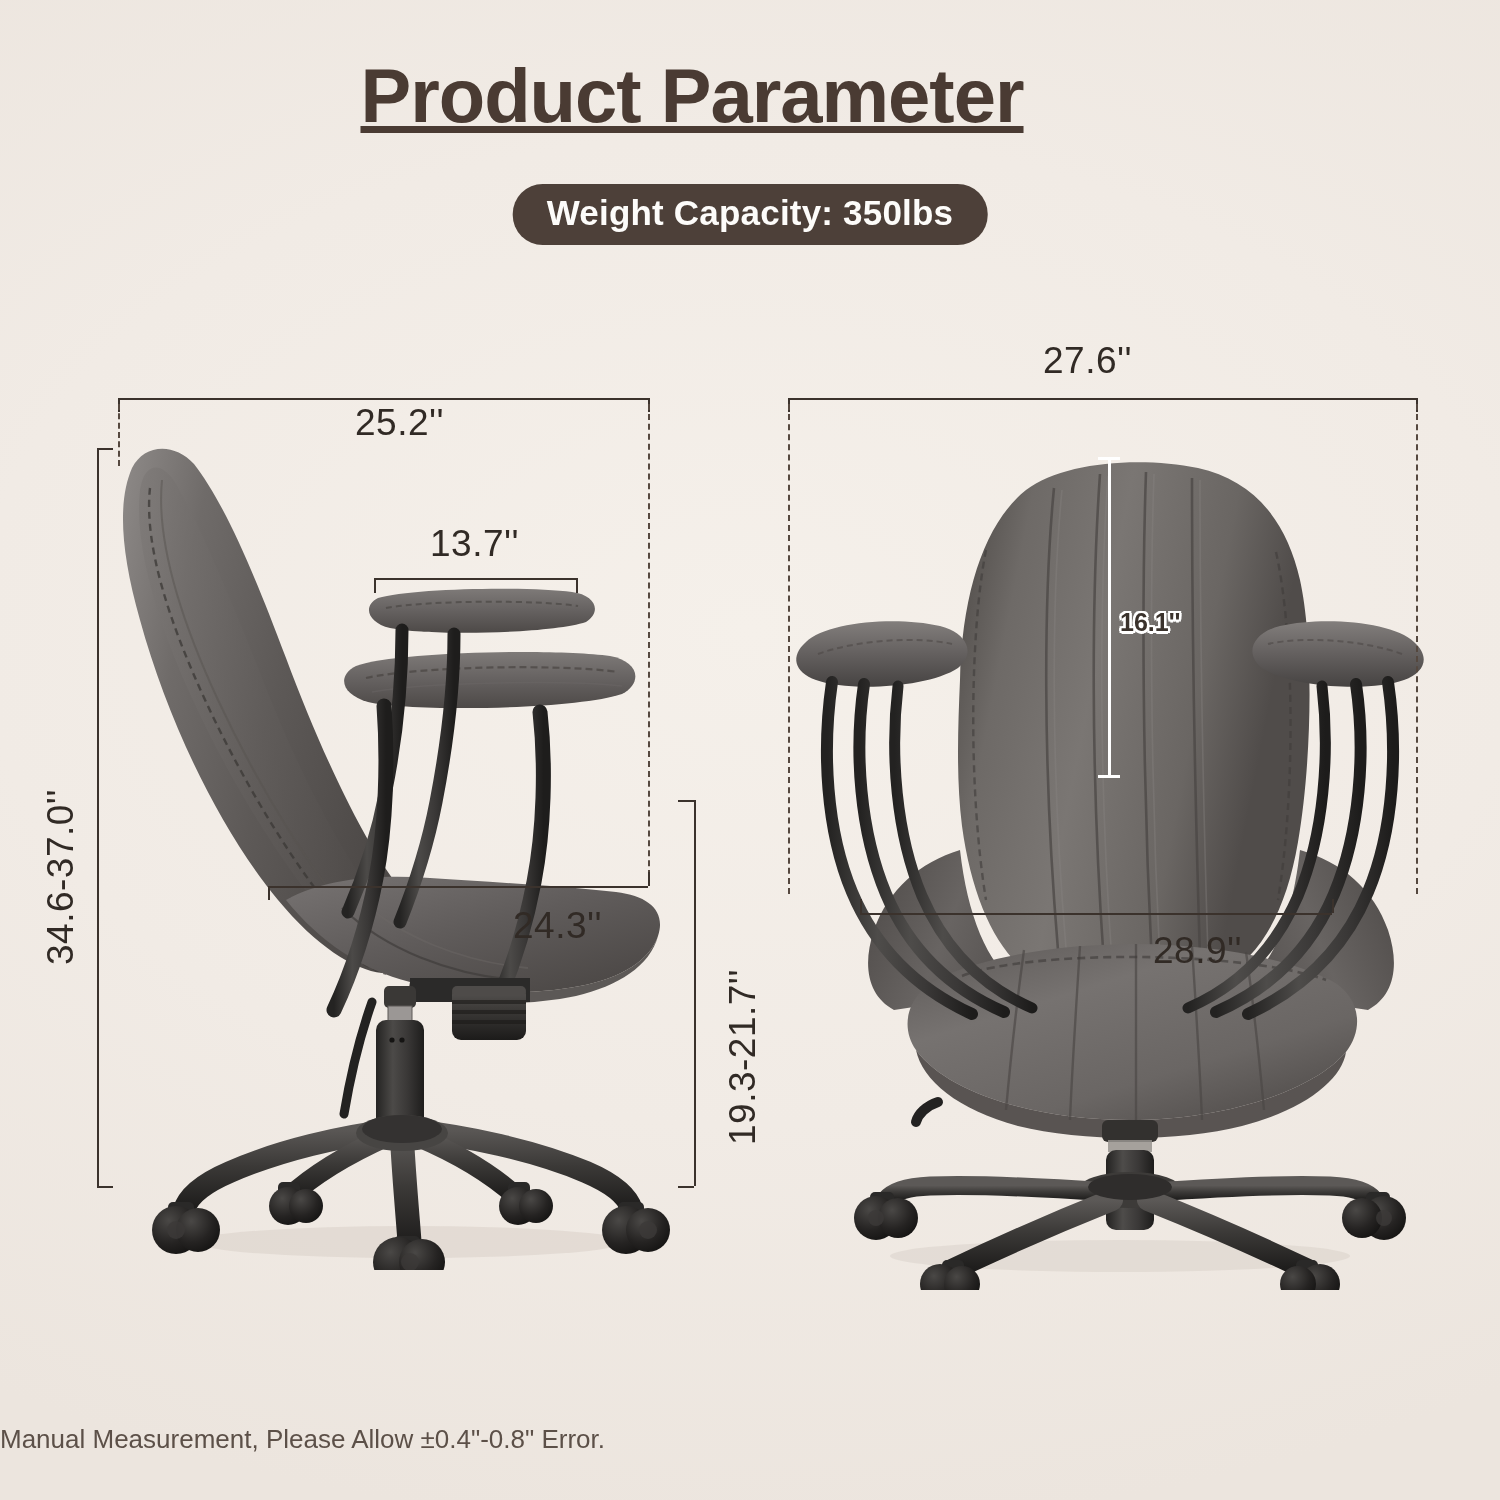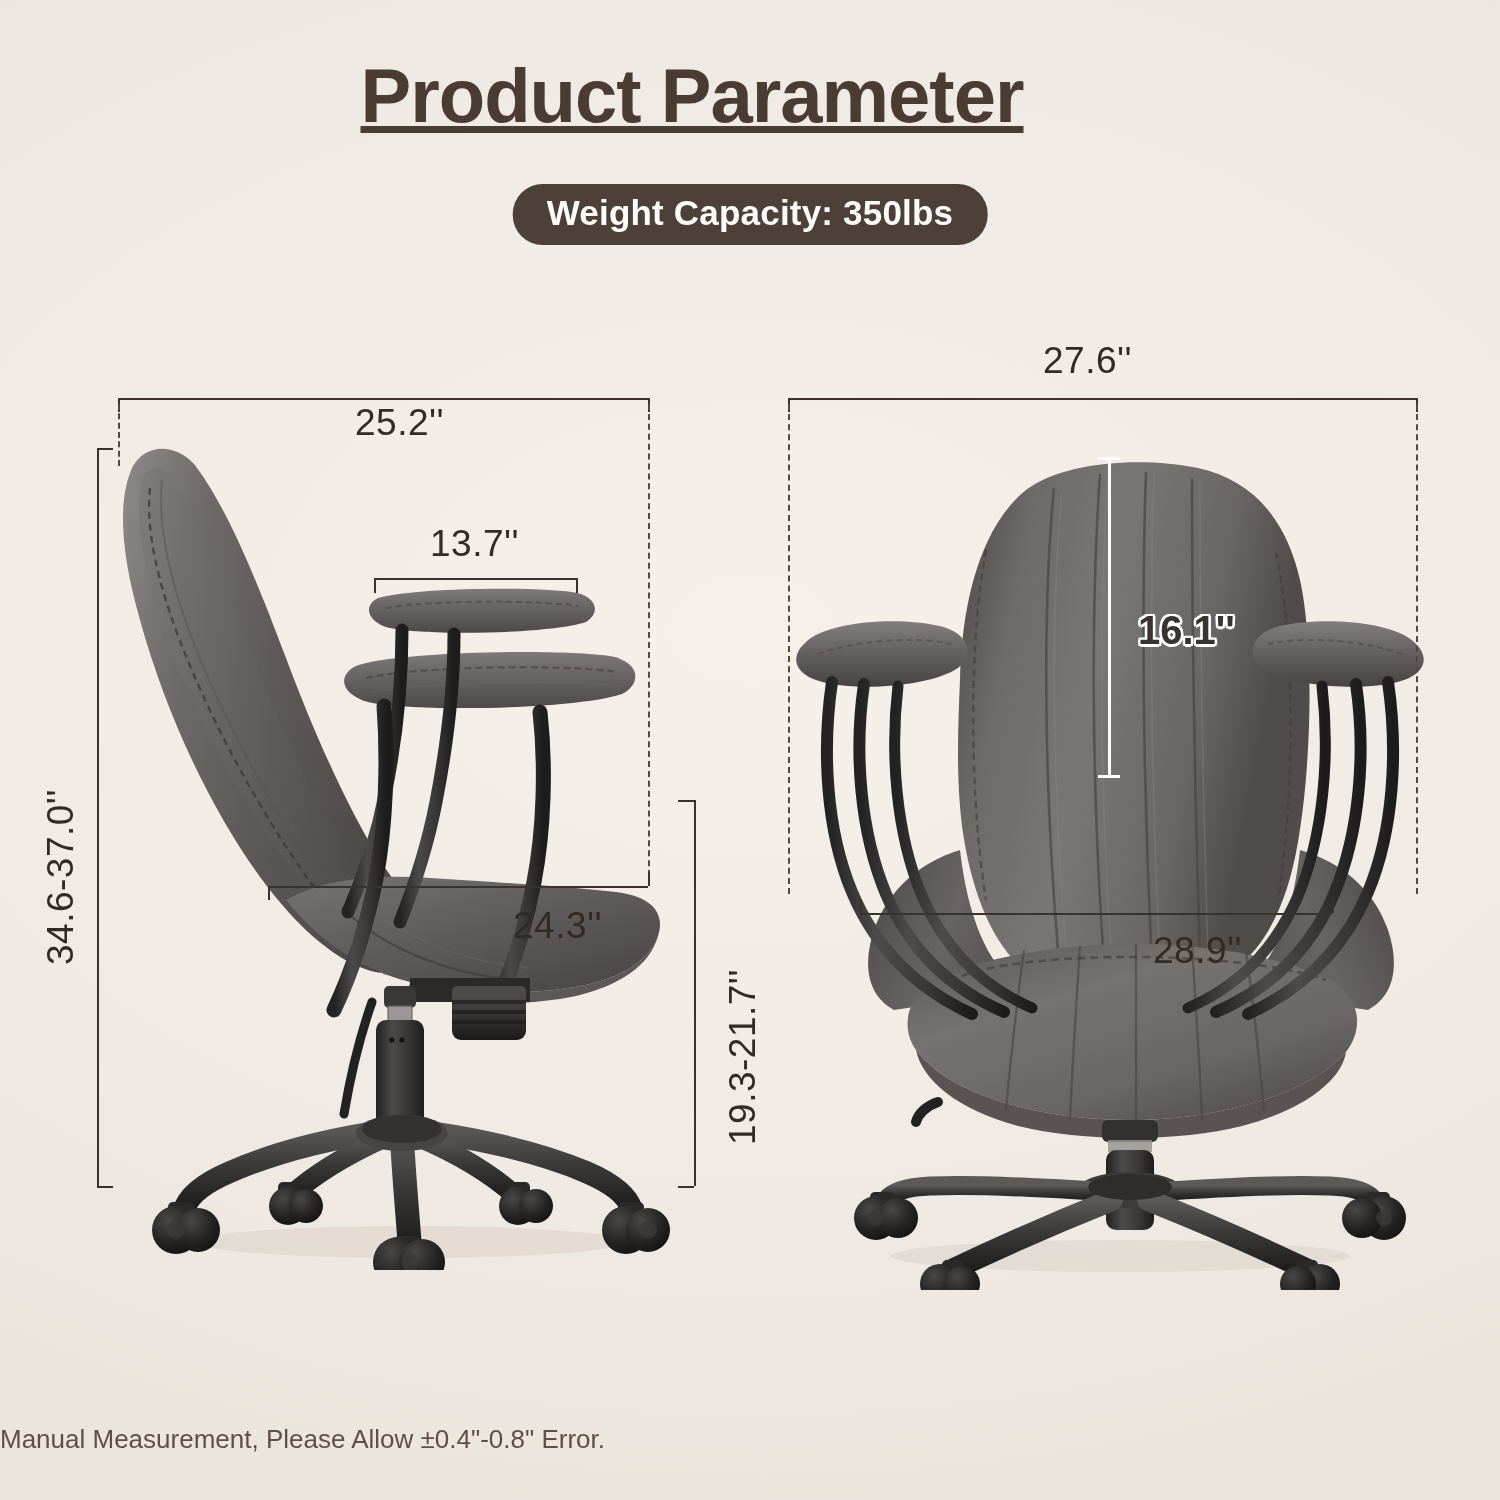--- a/index.html
+++ b/index.html
@@ -51,26 +51,25 @@
     position:absolute; width:0;
     border-left:2px solid #3b322c;
   }
   .tick-h { position:absolute; width:0; border-left:2px solid #3b322c; }
   .tick-v { position:absolute; height:0; border-top:2px solid #3b322c; }
   .rot { transform-origin:0 0; transform:rotate(-90deg); }
 
   .wline { position:absolute; width:0; border-left:3px solid #ffffff; }
   .wtick { position:absolute; height:0; border-top:3px solid #ffffff; }
   .wlabel {
-    position:absolute; color:#3a322c; font-size:40px; font-weight:600;
+    position:absolute; color:#3a322c; font-size:25px; font-weight:600;
     text-shadow:
       -2px -2px 0 #fff, 2px -2px 0 #fff, -2px 2px 0 #fff, 2px 2px 0 #fff,
       0 -2.5px 0 #fff, 0 2.5px 0 #fff, -2.5px 0 0 #fff, 2.5px 0 0 #fff;
     white-space:nowrap;
-    margin-left:18px;
   }
 
   
   .footer {
     position:absolute; left:0; top:1424px; width:1500px; 
     font-size:26px; color:#5c5048;
   }
 
   
   .chair-svg { position:absolute; }

